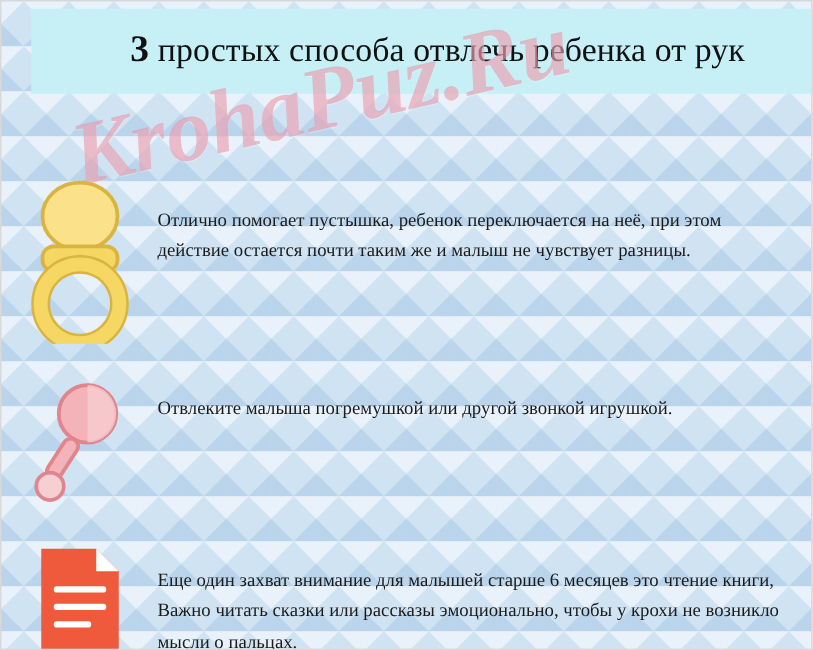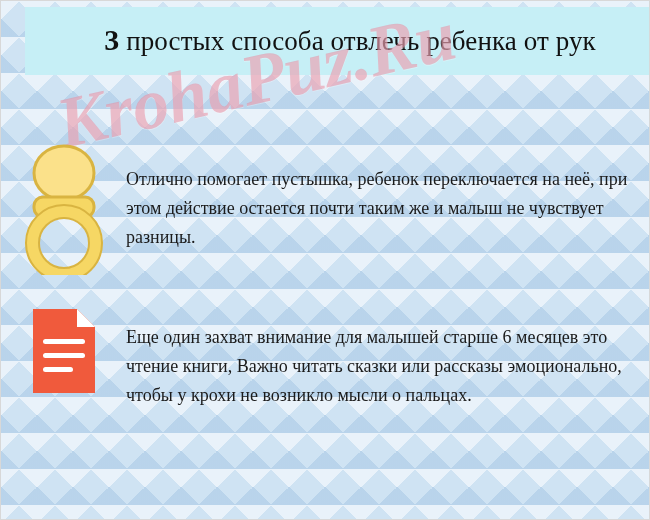--- a/index.html
+++ b/index.html
@@ -87,21 +87,21 @@
   }
   .tip-icon {
     width: 125px;
     min-width: 125px;
     display: flex;
     justify-content: center;
     padding-top: 4px;
   }
   .tip-text {
     font-family: "Liberation Serif", serif;
-    font-size: 18px;
+    font-size: 15px;
     line-height: 1.62;
     color: #1b1b1b;
     padding-right: 22px;
   }
 
   .tip-row.r1 .tip-icon { padding-top: 2px; }
   .tip-row.r1 .tip-text { padding-top: 24px; }
   .tip-row.r2 .tip-text { padding-top: 14px; }
   .tip-row.r3 .tip-text { padding-top: 22px; }
 
@@ -126,20 +126,31 @@
           <ellipse cx="46" cy="30" rx="30" ry="27" fill="#fbe18a" stroke="#d9b441" stroke-width="3"></ellipse>
           <rect x="16" y="54" width="60" height="20" rx="9" fill="#f6d764" stroke="#d9b441" stroke-width="3"></rect>
           <circle cx="46" cy="100" r="32" fill="none" stroke="#f6d764" stroke-width="13"></circle>
           <circle cx="46" cy="100" r="38" fill="none" stroke="#d9b441" stroke-width="2"></circle>
           <circle cx="46" cy="100" r="25" fill="none" stroke="#d9b441" stroke-width="2"></circle>
         </svg>
       </div>
       <div class="tip-text">Отлично помогает пустышка, ребенок переключается на неё, при этом действие остается почти таким же и малыш не чувствует разницы.</div>
     </div>
 
+    <div class="tip-row r2">
+      <div class="tip-icon">
+        <svg width="80" height="100" viewBox="0 0 80 100" aria-hidden="true">
+          <circle cx="46" cy="26" r="23" fill="#f4b3b9" stroke="#e0848e" stroke-width="3"></circle>
+          <path d="M46 3 a23 23 0 0 1 0 46 z" fill="#f7cfd3" opacity="0.75"></path>
+          <rect x="20" y="44" width="12" height="36" rx="6" transform="rotate(33 26 62)" fill="#f4b3b9" stroke="#e0848e" stroke-width="3"></rect>
+          <circle cx="16" cy="84" r="11" fill="#f7cfd3" stroke="#e0848e" stroke-width="3"></circle>
+        </svg>
+      </div>
+      <div class="tip-text">Отвлеките малыша погремушкой или другой звонкой игрушкой.</div>
+    </div>
 
     <div class="tip-row r3">
       <div class="tip-icon">
         <svg width="90" height="92" viewBox="0 0 90 92" aria-hidden="true">
           <path d="M14 4 H58 L76 22 V88 H14 Z" fill="#f05a3c"></path>
           <path d="M58 4 L76 22 H58 Z" fill="#ffffff"></path>
           <rect x="24" y="34" width="42" height="5" rx="2.5" fill="#ffffff"></rect>
           <rect x="24" y="48" width="42" height="5" rx="2.5" fill="#ffffff"></rect>
           <rect x="24" y="62" width="30" height="5" rx="2.5" fill="#ffffff"></rect>
         </svg>

